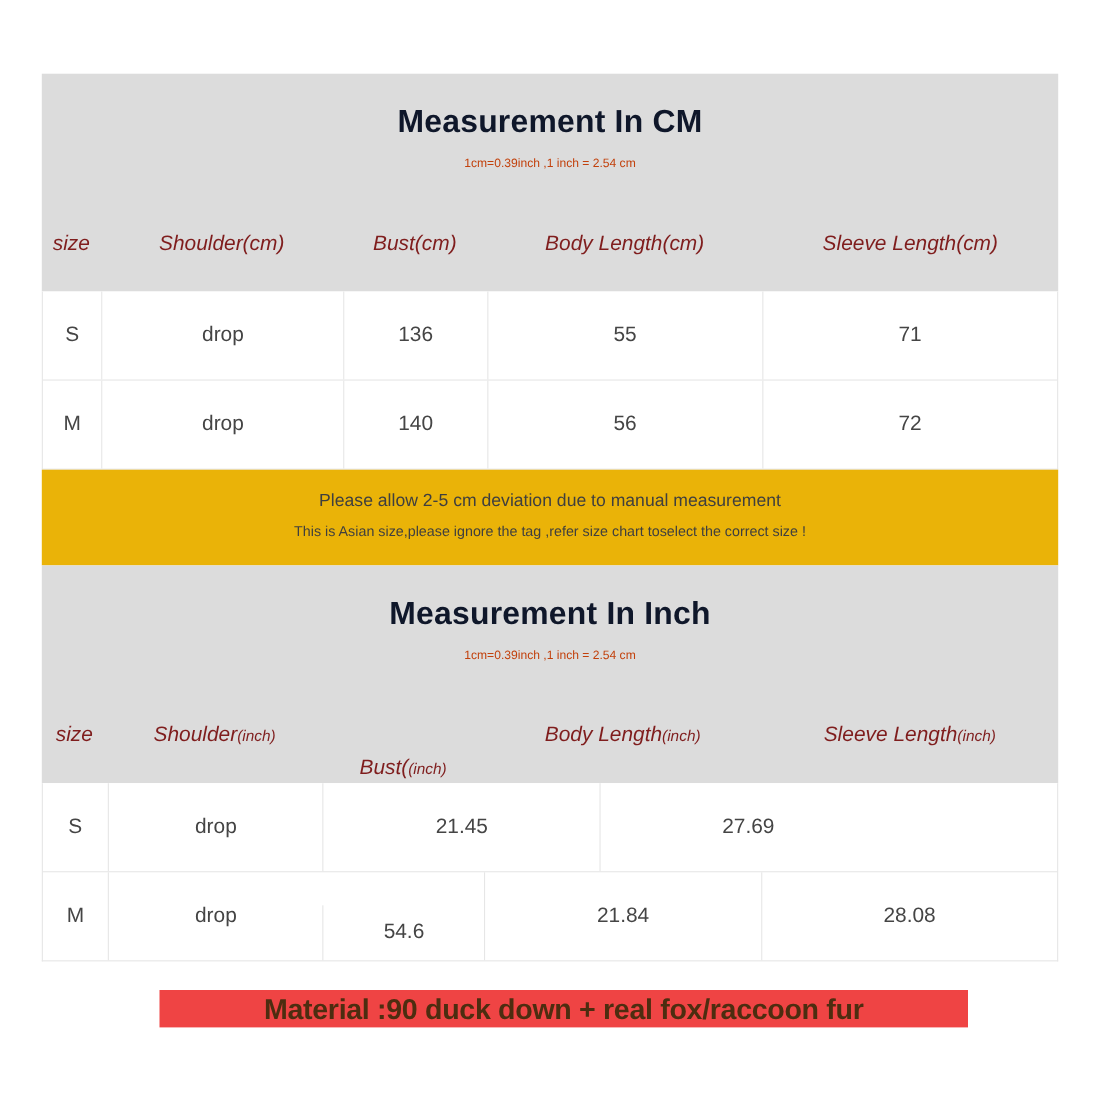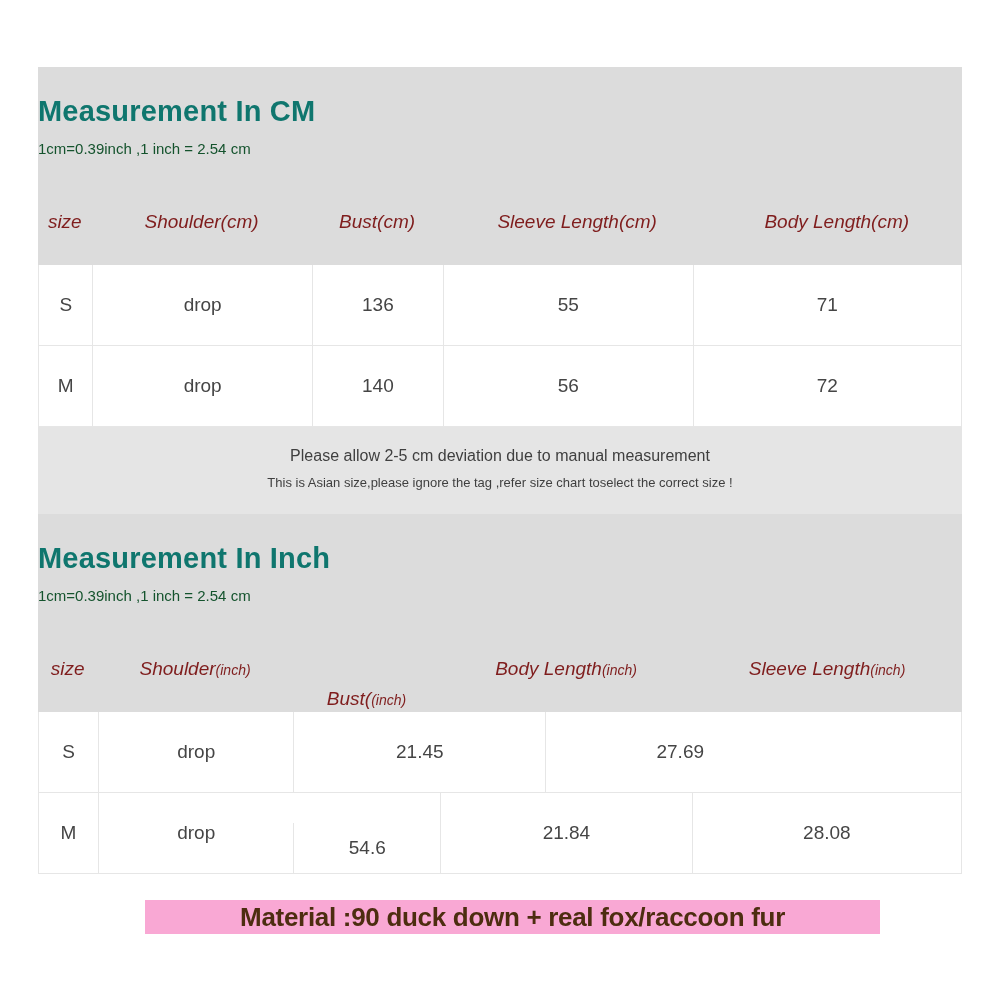--- a/index.html
+++ b/index.html
@@ -8,27 +8,27 @@
     font-family:"Liberation Sans","DejaVu Sans",sans-serif;
     color:#3d3d3d;
     -webkit-font-smoothing:antialiased;
   }
   .sheet{position:relative;width:1000px;height:1000px;background:#fff;overflow:hidden;}
   .content{position:absolute;left:38px;top:67px;width:924px;}
 
   
   .band{background:#dcdcdc;height:198px;box-sizing:border-box;padding-top:27px;}
   .title{
-    margin:0;
-    font-size:29px;font-weight:bold;color:#0f766e;
+    margin:0;text-align:center;
+    font-size:29px;font-weight:bold;color:#0f172a;
     line-height:34px;letter-spacing:0.2px;
   }
   .subtitle{
-    margin-top:12px;text-align:left;
-    font-size:15px;color:#14532d;line-height:18px;
+    margin-top:12px;text-align:center;
+    font-size:11px;color:#c2410c;line-height:18px;
   }
   .hrow{display:flex;margin-top:52px;}
   .hcell{
     box-sizing:border-box;text-align:center;
     font-size:19px;color:#7f1d1d;line-height:24px;
     white-space:nowrap;
     font-style:italic;
   }
   .hcell .unit{font-size:14px;}
 
@@ -50,52 +50,52 @@
   .cm-grid .c3{width:27.1%;}
   .cm-grid .c4{width:29.1%;}
   
   .in-grid .c0{width:6.4%;}
   .in-grid .c1{width:21.2%;}
   .in-grid .c2{width:15.9%;margin-top:30px;}
   .in-grid .c3{width:27.3%;}
   .in-grid .c4{width:29.2%;}
 
   
-  .notes{background:#e5e5e5;height:87px;box-sizing:border-box;padding-top:19px;text-align:center;}
+  .notes{background:#eab308;height:87px;box-sizing:border-box;padding-top:19px;text-align:center;}
   .notes p{margin:0;color:#3f3f3f;}
   .note-1{font-size:16px;line-height:19px;margin-bottom:8px !important;}
   .note-2{font-size:13px;line-height:19px;}
 
   
   .material-wrap{margin-top:26px;}
   .material-bar{
     margin-left:107px;width:735px;height:34px;
-    background:#f9a8d4;
+    background:#ef4444;
     display:flex;align-items:center;justify-content:center;
   }
   .material-bar span{
     font-size:26px;font-weight:bold;color:#4d2d10;
     white-space:nowrap;letter-spacing:-0.3px;
   }
 </style>
 </head>
 <body>
 
 <div class="sheet">
   <div class="content">
 
     <section class="band">
       <h1 class="title">Measurement In CM</h1>
       <div class="subtitle">1cm=0.39inch ,1 inch = 2.54 cm</div>
       <div class="hrow cm-grid">
         <div class="hcell c0"><span>size</span><span class="unit"></span></div>
         <div class="hcell c1"><span>Shoulder(cm)</span><span class="unit"></span></div>
         <div class="hcell c2"><span>Bust(cm)</span><span class="unit"></span></div>
+        <div class="hcell c3"><span>Body Length(cm)</span><span class="unit"></span></div>
         <div class="hcell c4"><span>Sleeve Length(cm)</span><span class="unit"></span></div>
-        <div class="hcell c3"><span>Body Length(cm)</span><span class="unit"></span></div>
       </div>
     </section>
 
     <div class="tbody cm-grid">
       <div class="trow">
         <div class="tcell c0">S</div>
         <div class="tcell c1">drop</div>
         <div class="tcell c2">136</div>
         <div class="tcell c3">55</div>
         <div class="tcell c4">71</div>

